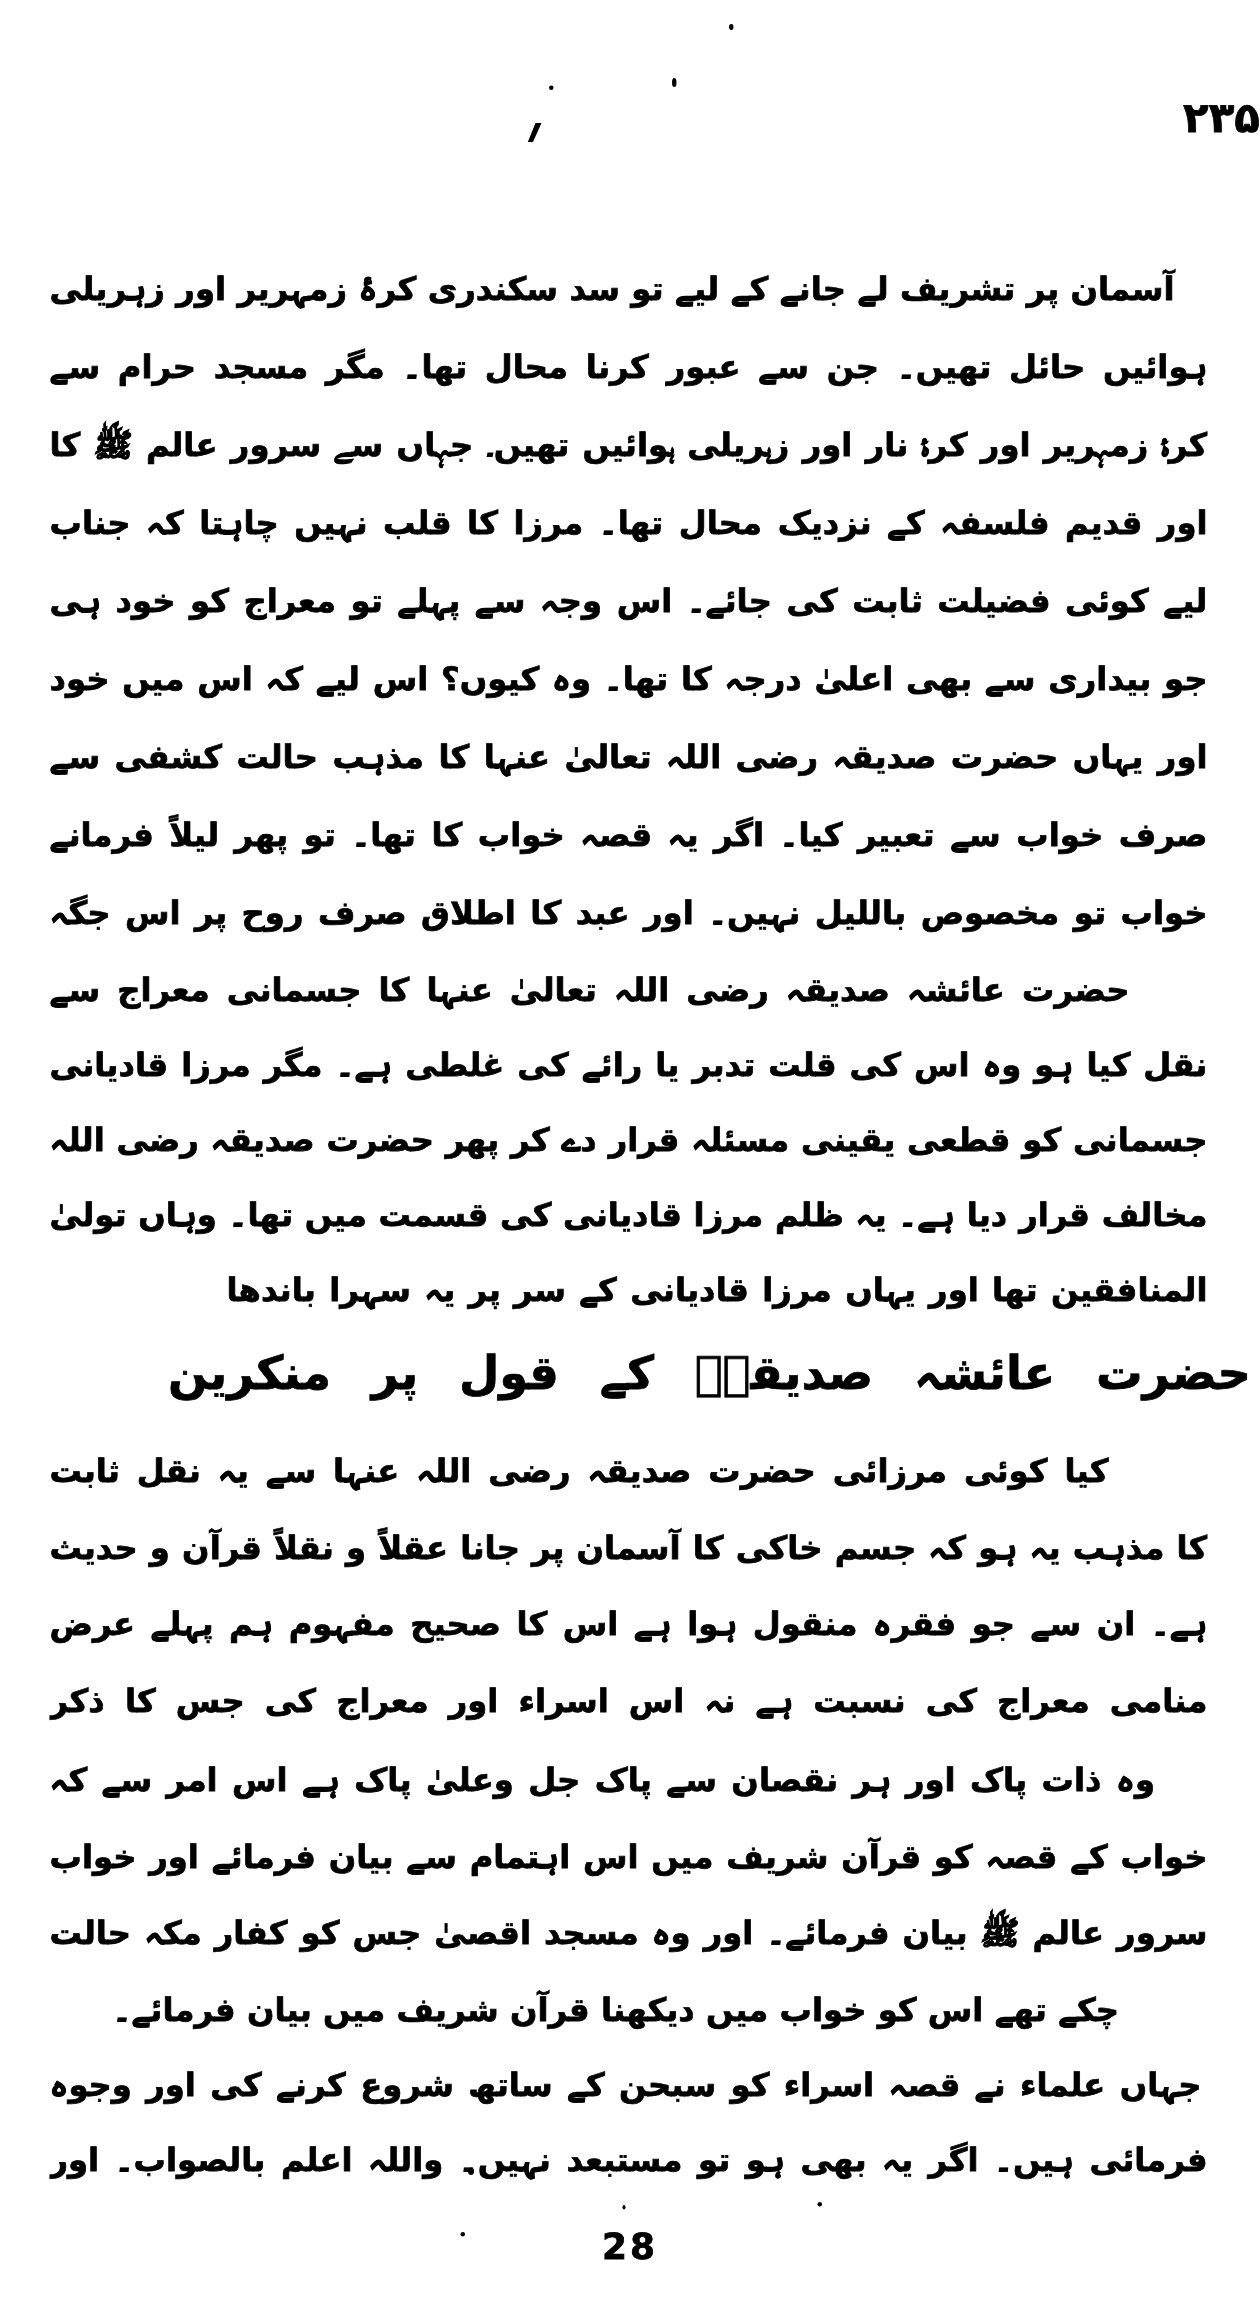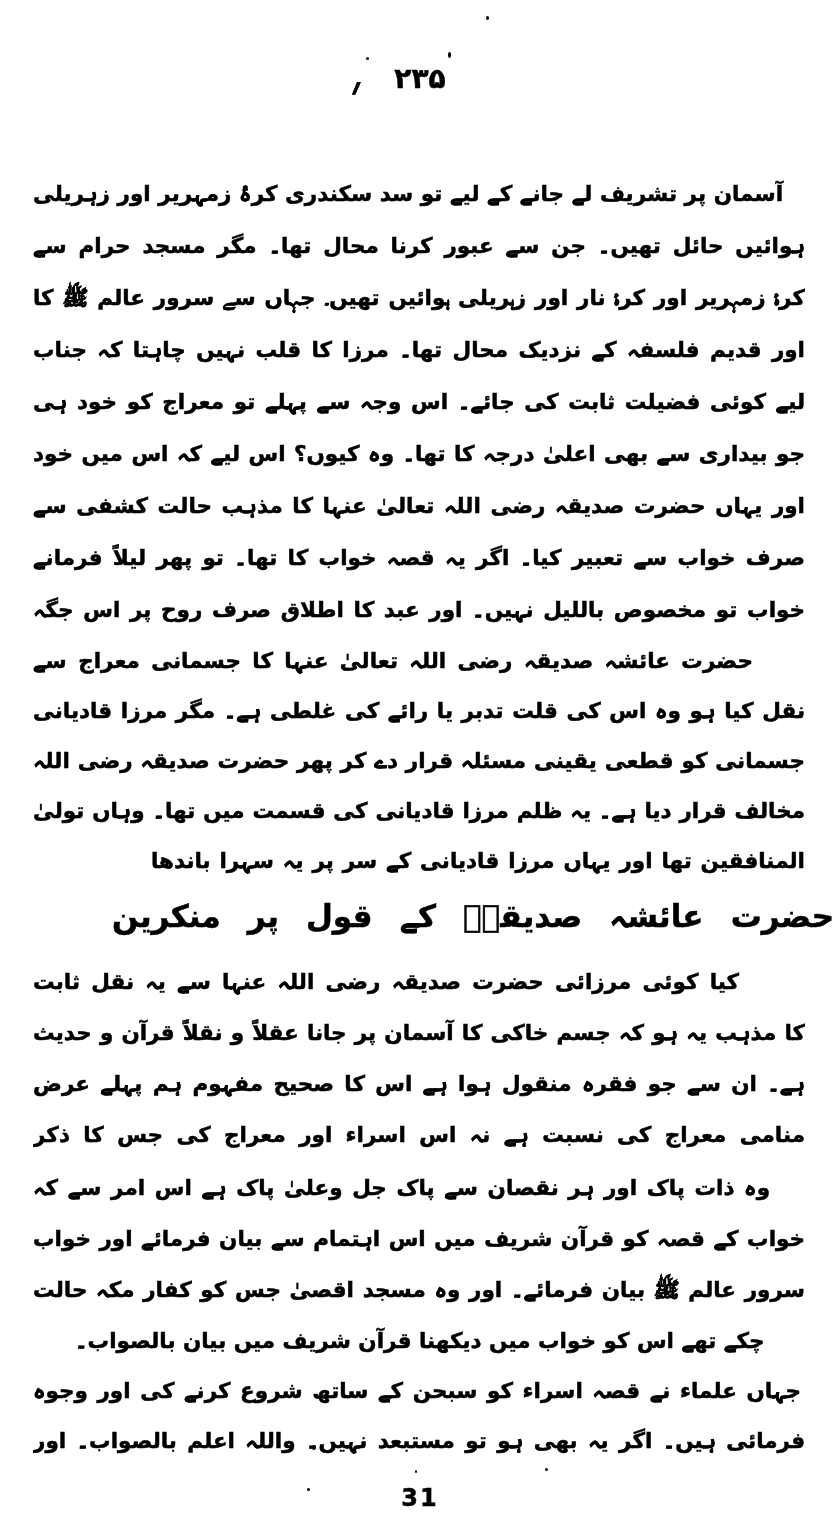--- a/index.html
+++ b/index.html
@@ -6,21 +6,21 @@
   .page {
     position:relative; width:840px; height:1540px;
     background:#ffffff; color:#000;
     font-family:"DejaVu Sans", sans-serif;
     overflow:hidden;
   }
   .urdu { direction:rtl; unicode-bidi:embed; font-weight:700; color:#000; -webkit-text-stroke:0.5px #000; }
 
   .page-number {
     position:absolute; top:62px; left:0; right:0;
-    text-align:center; font-size:28px; letter-spacing:3px;
+    font-size:28px; letter-spacing:3px;
   }
   .stray-mark { position:absolute; top:74px; left:350px; font-size:22px; }
 
   .header-row {
     position:absolute; top:106px; left:35px; width:770px;
     display:flex; flex-direction:row-reverse; justify-content:space-between;
     align-items:flex-start; direction:ltr;
   }
   .header-quote   { font-size:23px; }
   .header-citation{ font-size:18px; margin-top:9px; margin-left:48px; }
@@ -91,29 +91,29 @@
     <div class="line urdu r" lang="ur" style="padding-right:66px">کیا کوئی مرزائی حضرت صدیقہ رضی اللہ عنہا سے یہ نقل ثابت کرسکتا ہے کہ ان</div>
     <div class="line urdu j" lang="ur">کا مذہب یہ ہو کہ جسم خاکی کا آسمان پر جانا عقلاً و نقلاً قرآن و حدیث کی رو سے محال</div>
     <div class="line urdu j" lang="ur">ہے۔ ان سے جو فقرہ منقول ہوا ہے اس کا صحیح مفہوم ہم پہلے عرض کرچکے ہیں کہ وہ کسی</div>
     <div class="line urdu j" lang="ur">منامی معراج کی نسبت ہے نہ اس اسراء اور معراج کی جس کا ذکر سبحان الذی میں ہے۔</div>
   </div>
 
   <div class="para p4">
     <div class="line urdu j" lang="ur" style="padding-right:35px">وہ ذات پاک اور ہر نقصان سے پاک جل وعلیٰ پاک ہے اس امر سے کہ ایک</div>
     <div class="line urdu j" lang="ur">خواب کے قصہ کو قرآن شریف میں اس اہتمام سے بیان فرمائے اور خواب سے فضیلت</div>
     <div class="line urdu j" lang="ur">سرور عالم ﷺ بیان فرمائے۔ اور وہ مسجد اقصیٰ جس کو کفار مکہ حالت بیداری میں بارہا دیکھ</div>
-    <div class="line urdu l" lang="ur" style="padding-left:42px">چکے تھے اس کو خواب میں دیکھنا قرآن شریف میں بیان بالصواب۔</div>
+    <div class="line urdu l" lang="ur" style="padding-left:42px">چکے تھے اس کو خواب میں دیکھنا قرآن شریف میں بیان فرمائے۔</div>
   </div>
 
   <div class="para p5">
     <div class="line urdu r" lang="ur" style="padding-right:4px">جہاں علماء نے قصہ اسراء کو سبحن کے ساتھ شروع کرنے کی اور وجوہ بیان</div>
     <div class="line urdu j" lang="ur">فرمائی ہیں۔ اگر یہ بھی ہو تو مستبعد نہیں۔ واللہ اعلم بالصواب۔ اور اگر معراج جسمانی</div>
   </div>
 
-  <div class="catchword urdu" lang="ur">31</div>
+  <div class="catchword urdu" lang="ur">28</div>
 
   <span class="speck" style="left:486px;top:16px;width:3px;height:4px"></span>
   <span class="speck" style="left:448px;top:52px;width:3px;height:6px"></span>
   <span class="speck" style="left:366px;top:57px;width:3px;height:3px"></span>
   <span class="speck" style="left:312px;top:1445px;width:4px;height:5px"></span>
   <span class="speck" style="left:545px;top:1468px;width:3px;height:3px"></span>
   <span class="speck" style="left:415px;top:1470px;width:2px;height:3px"></span>
   <span class="speck" style="left:307px;top:1488px;width:3px;height:3px"></span>
 
 </div>

